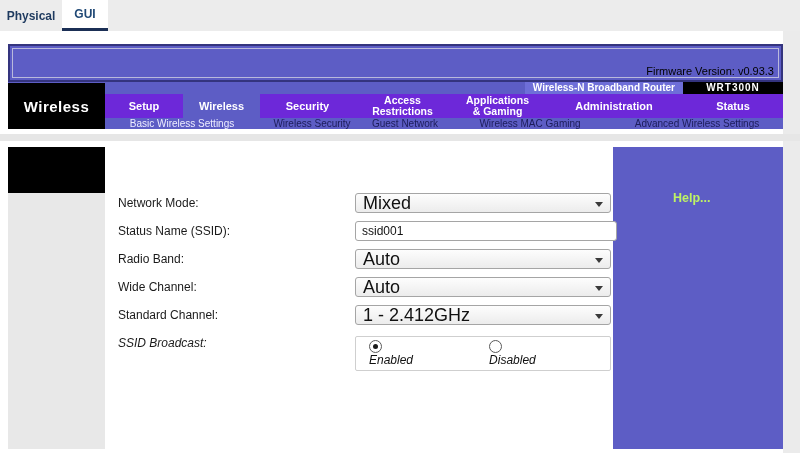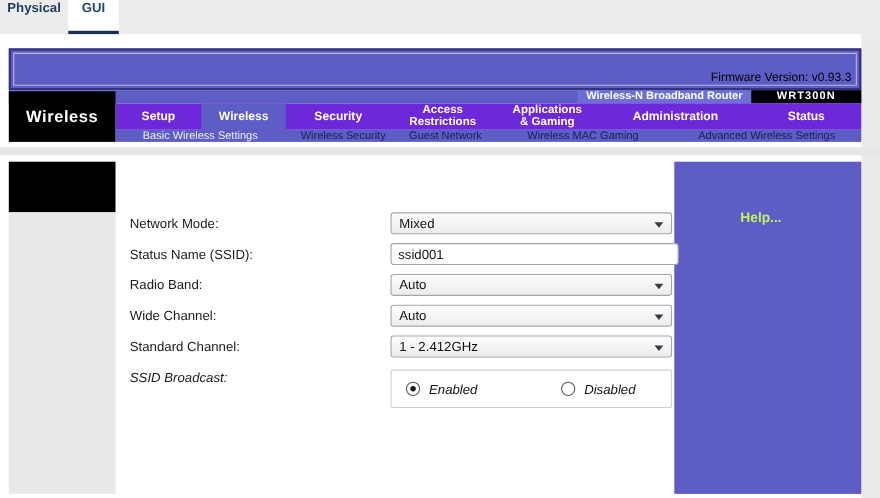--- a/index.html
+++ b/index.html
@@ -1,21 +1,21 @@
 <!DOCTYPE html>
 <html><head>
 <meta charset="utf-8">
 <style>
   * { box-sizing: border-box; margin: 0; padding: 0; }
   html, body { width: 800px; height: 453px; background: #fff; overflow: hidden; }
   body { font-family: "Liberation Sans", sans-serif; position: relative; }
 
   
   .tabbar { position: absolute; left: 0; top: 0; width: 800px; height: 31px; background: #ececec; }
-  .outer-tab { position: absolute; top: 0; height: 31px; display: flex; justify-content: center;
+  .outer-tab { position: absolute; top: 0; height: 31px; display: flex; align-items: center; justify-content: center;
                font-size: 12px; font-weight: bold; color: #1e3a5f; cursor: default; }
   .outer-tab.physical { left: 0; width: 62px; }
   .outer-tab.gui { left: 62px; width: 46px; background: #ffffff; border-bottom: 3px solid #1b2f55; color: #1f4875; }
   .right-margin { position: absolute; left: 783px; top: 31px; width: 17px; height: 422px; background: #ebebeb; }
   .gray-band { position: absolute; left: 0; top: 134px; width: 800px; height: 7px; background: #e6e6e6; }
 
   
   .router { position: absolute; left: 8px; top: 44px; width: 775px; height: 405px; }
 
   .banner { position: absolute; left: 0; top: 0; width: 775px; height: 38px;
@@ -60,30 +60,30 @@
   .help-panel { position: absolute; left: 605px; top: 0; width: 170px; height: 302px; background: #5d5dc5; }
   .help-link { position: absolute; left: 28px; top: 44px; color: #bef264; font-size: 12.5px; font-weight: bold; cursor: pointer; padding-left: 32px; }
 
   .row { position: absolute; left: 110px; width: 500px; height: 20px; }
   .row .flabel { position: absolute; left: 0; top: 0; line-height: 20px; font-size: 12px; color: #1a1a1a; }
   .r1 { top: 46px; } .r2 { top: 74px; } .r3 { top: 102px; } .r4 { top: 130px; } .r5 { top: 158px; } .r6 { top: 186px; }
 
   .ctrl { position: absolute; left: 237px; top: 0; width: 256px; height: 20px; }
   .select { width: 256px; height: 20px; border: 1px solid #a5a5a5; border-radius: 3px;
             background: linear-gradient(#fdfdfd, #ececec); padding: 0 20px 0 7px;
-            font-size: 12px; color: #111; line-height: 18px; cursor: pointer; position: relative; }
+            font-size: 18px; color: #111; line-height: 18px; cursor: pointer; position: relative; }
   .select .arrow { position: absolute; right: 7px; top: 8px; width: 0; height: 0;
                    border-left: 4px solid transparent; border-right: 4px solid transparent;
                    border-top: 5px solid #3a3a3a; }
   .textinput { width: 262px; height: 20px; border: 1px solid #a5a5a5; border-radius: 3px; background: #fff;
                padding: 0 6px; font-size: 12px; color: #111; font-family: "Liberation Sans", sans-serif; }
 
   .radiobox { position: absolute; left: 237px; top: 3px; width: 256px; height: 35px;
               border: 1px solid #cfcfcf; border-radius: 2px; background: #fff; display: flex; align-items: center; }
-  .radio { display: flex; align-items: flex-start; font-size: 12px; color: #111; cursor: pointer; }
+  .radio { display: flex; align-items: flex-start; font-size: 12px; color: #111; cursor: pointer; flex-direction: column; }
   .radio.first { margin-left: 13px; } .radio.second { margin-left: 76px; }
   .rb { width: 13px; height: 13px; border: 1px solid #5a5a5a; border-radius: 50%; background: #fff;
         margin-right: 8px; position: relative; display: inline-block; }
   .rb.checked::after { content: ""; position: absolute; left: 3px; top: 3px; width: 5px; height: 5px;
                        border-radius: 50%; background: #1a1a1a; }
 </style>
 </head>
 <body>
 
 <div class="tabbar">

